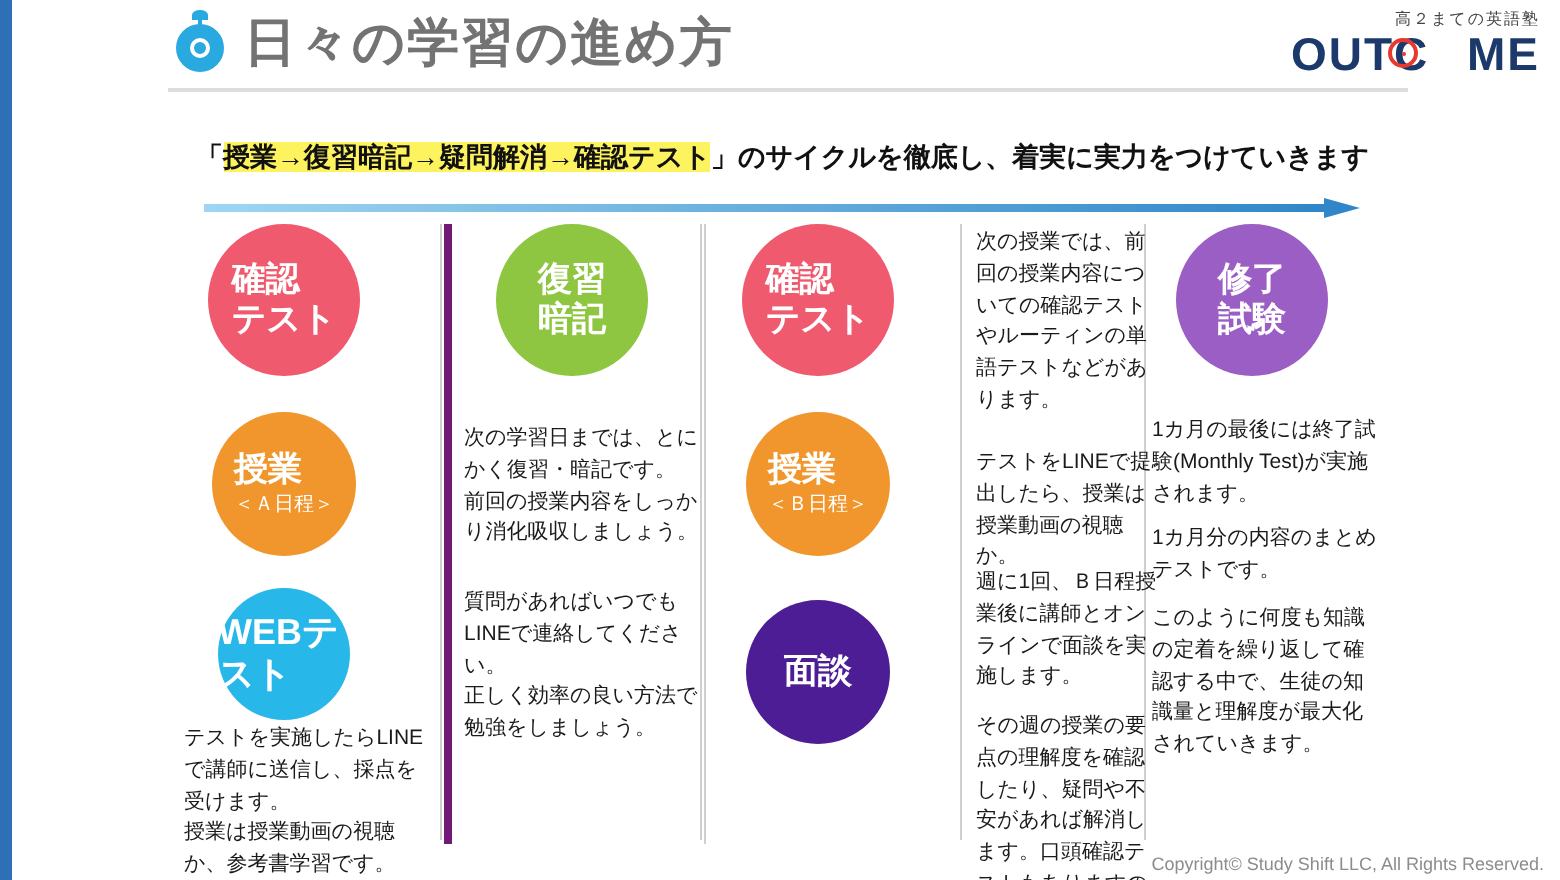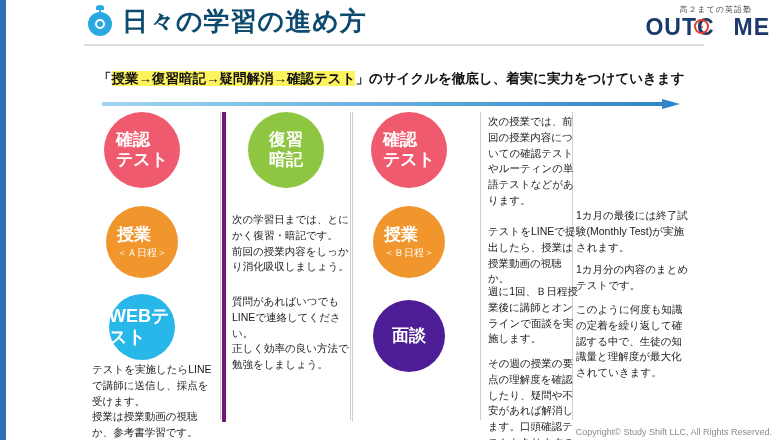--- a/index.html
+++ b/index.html
@@ -64,21 +64,21 @@
     width: 8px; height: 5px;
     border-radius: 50% 50% 0 0;
     background: #2aa9e0;
   }
   .page-title {
     position: absolute;
     left: 116px;
     top: 4px;
     font-size: 26px;
     font-weight: bold;
-    color: #0c4a6e;
+    color: #737373;
     letter-spacing: 1px;
   }
   .title-rule {
     position: absolute;
     left: 78px;
     top: 44px;
     width: 620px;
     height: 2px;
     background: #dcdcdc;
   }
@@ -88,21 +88,21 @@
     right: 10px;
     top: 4px;
     width: 176px;
     height: 40px;
     text-align: right;
   }
   .logo-sub {
     font-size: 8px;
     color: #444;
     letter-spacing: 1px;
-    margin: 0 18px 1px 0;
+    margin: 0 0 1px 0;
   }
   .logo-main {
     font-size: 23px;
     font-weight: bold;
     color: #1b3a6b;
     letter-spacing: 1px;
     line-height: 1;
     position: relative;
   }
   .logo-ring {
@@ -302,20 +302,23 @@
     </div>
 
     <div class="col c4">
       <div class="body-text" style="left:6px; top:2px; width:92px;">次の授業では、前回の授業内容についての確認テストやルーティンの単語テストなどがあります。</div>
       <div class="body-text" style="left:6px; top:112px; width:92px;">テストをLINEで提出したら、授業は授業動画の視聴か。</div>
       <div class="body-text" style="left:6px; top:172px; width:92px;">週に1回、Ｂ日程授業後に講師とオンラインで面談を実施します。</div>
       <div class="body-text" style="left:6px; top:244px; width:92px;">その週の授業の要点の理解度を確認したり、疑問や不安があれば解消します。口頭確認テストもありますので、しっかり準備して臨んでください。</div>
     </div>
 
     <div class="col c5">
+      <div class="circle c-lg" style="left:16px; top:0; background:#9b5ec4;">
+        <span><span>修了</span><br><span>試験</span></span>
+      </div>
       <div class="body-text" style="left:4px; top:96px; width:114px;">1カ月の最後には終了試験(Monthly Test)が実施されます。</div>
       <div class="body-text" style="left:4px; top:150px; width:114px;">1カ月分の内容のまとめテストです。</div>
       <div class="body-text" style="left:4px; top:190px; width:114px;">このように何度も知識の定着を繰り返して確認する中で、生徒の知識量と理解度が最大化されていきます。</div>
     </div>
 
   </div>
 
   <div class="copyright">Copyright©  Study Shift LLC,  All Rights Reserved.</div>
 
 </div>

